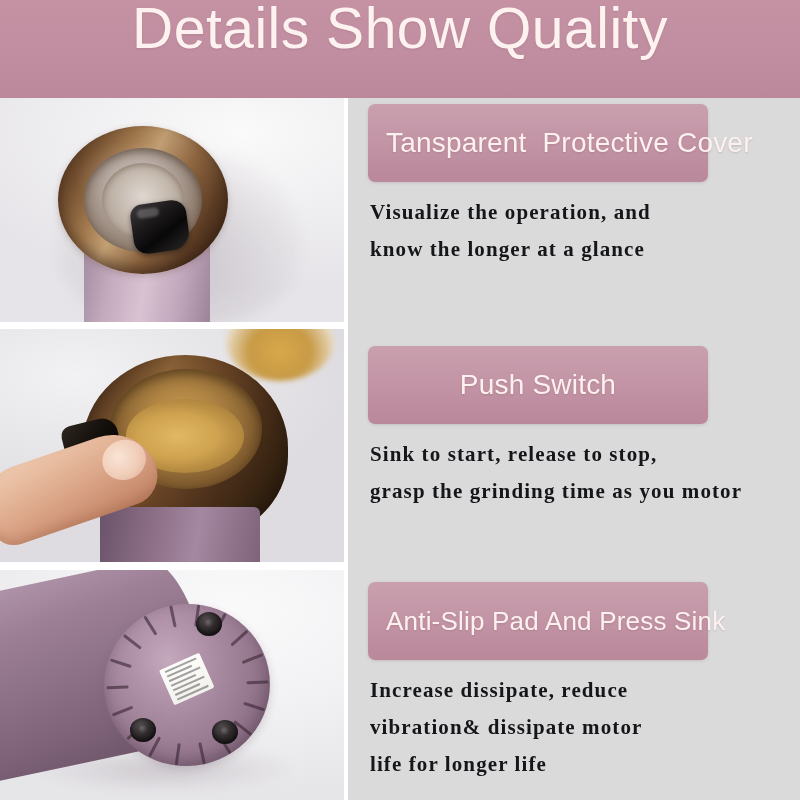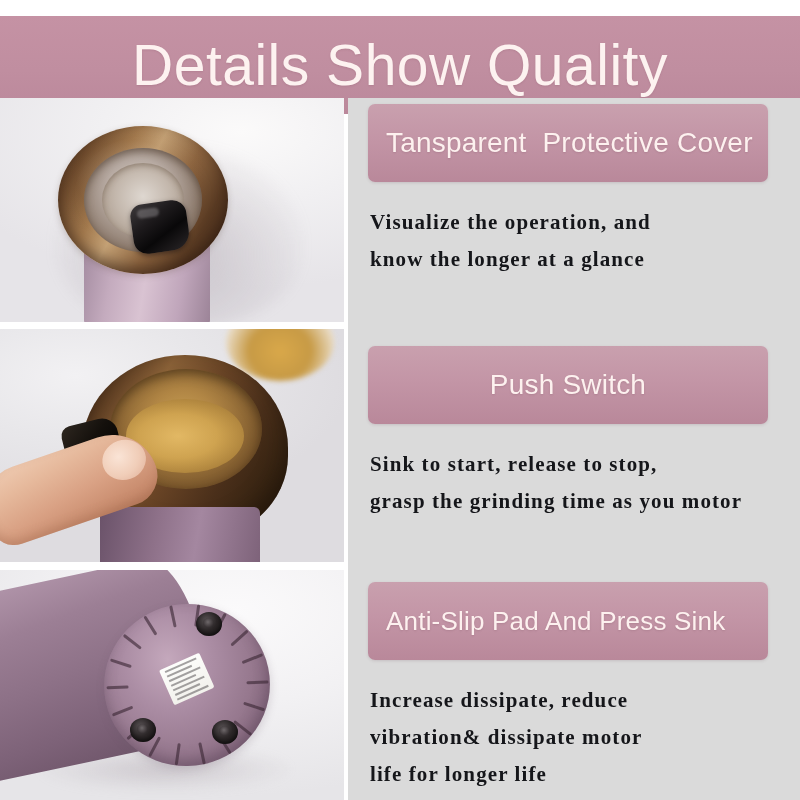--- a/index.html
+++ b/index.html
@@ -16,25 +16,25 @@
   #page {
     position: relative;
     width: 800px;
     height: 800px;
     background: #ffffff;
   }
 
   
   .header-band {
     position: absolute;
-    left: 0; top: 16px;
+    left: 0; top: 0;
     width: 800px; height: 98px;
     background: linear-gradient(180deg, #c592a4 0%, #c08ea0 55%, #bb889b 100%);
     display: flex;
-    align-items: center;
+    align-items: flex-start;
     justify-content: center;
     overflow: hidden;
   }
   .header-title {
     font-family: "Liberation Sans", sans-serif;
     font-size: 57px;
     font-weight: 400;
     color: #fdf2f0;
     letter-spacing: 0.5px;
     line-height: 1;
@@ -293,21 +293,21 @@
   .block {
     position: absolute;
     left: 20px;
     width: 412px;
   }
   .block-1 { top: 6px; }
   .block-2 { top: 248px; }
   .block-3 { top: 484px; }
 
   .pill {
-    width: 400px;
+    width: 340px;
     height: 78px;
     border-radius: 7px;
     background: linear-gradient(180deg, #c9a0ae 0%, #c395a6 45%, #b9889a 100%);
     display: flex;
     align-items: center;
     box-sizing: border-box;
     box-shadow: 0 1px 3px rgba(120,90,105,0.2);
   }
   .pill-left { justify-content: flex-start; padding-left: 18px; }
   .pill-center { justify-content: center; text-align: right; }
@@ -317,21 +317,21 @@
     font-weight: 400;
     color: #fdf1ef;
     letter-spacing: 0.2px;
     line-height: 1;
     white-space: pre;
     text-shadow: 0 1px 2px rgba(110,70,85,0.2);
   }
   .pill-title-sm { font-size: 26px; }
 
   .body-lines {
-    margin-top: 22px;
+    margin-top: 12px;
     padding-left: 2px;
   }
   .body-line {
     font-family: "Liberation Serif", serif;
     font-size: 21px;
     font-weight: 700;
     color: #15161a;
     letter-spacing: 1.1px;
     line-height: 37px;
     white-space: nowrap;

